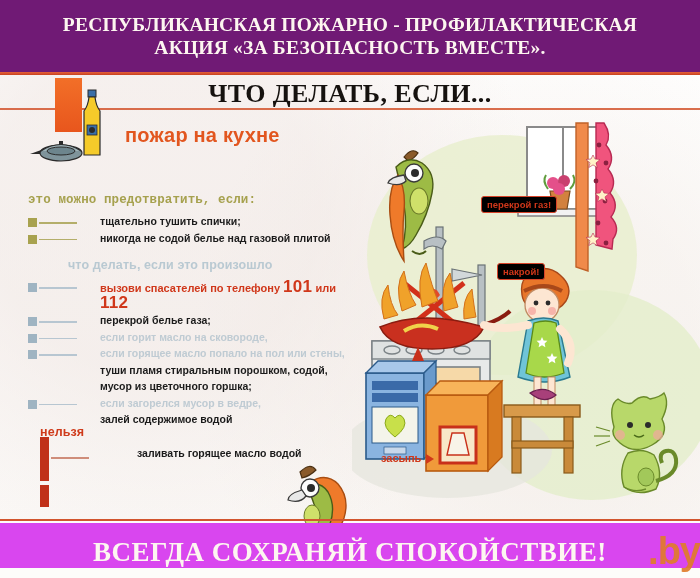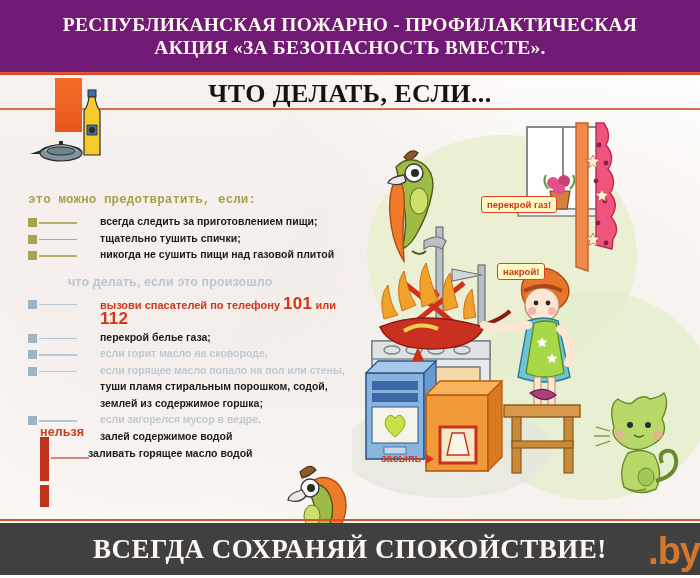--- a/index.html
+++ b/index.html
@@ -92,47 +92,47 @@
   .blue-list li.cond{color:#bfcbd3;font-weight:700;}
   .blue-list li.act{color:#1b1b1b;font-weight:700;padding-left:72px;}
   .blue-list li.call{color:#d0371a;font-weight:700;font-size:11px;}
   .blue-list li.call b.num{font-size:17px;font-weight:700;letter-spacing:.3px;}
   .blue-list li.call span.ili{font-size:11px;font-weight:700;}
   .blue-list li.nobul{padding-left:72px;}
 
   
   .forb{position:absolute;left:28px;top:425px;width:330px;margin-left:12px;}
   .forb ul{list-style:none;margin:0;padding:0;}
-  .forb li{position:relative;padding-left:48px;font-size:10.5px;line-height:13.5px;color:#1b1b1b;font-weight:700;}
+  .forb li{position:relative;padding-left:97px;font-size:10.5px;line-height:13.5px;color:#1b1b1b;font-weight:700;}
   .forb li .bul{position:absolute;left:0;top:-10px;width:62px;height:44px;}
   .forb li .bul i{position:absolute;left:0;top:0;width:9px;height:44px;display:block;background:#c0311a;}
   .forb li .bul u{position:absolute;left:11px;top:20px;width:38px;height:1.5px;display:block;background:#cf8d7a;text-decoration:none;}
   .forb .bar2{position:absolute;left:0;top:60px;width:9px;height:22px;background:#c0311a;}
 
   
   .scene{position:absolute;left:352px;top:105px;width:348px;height:415px;}
   .scene svg{display:block;}
 
   
   .callout{
-    position:absolute;background:#fef9c3;border:1.6px solid #d8442a;border-radius:3px;
+    position:absolute;background:#000000;border:1.6px solid #d8442a;border-radius:3px;
     color:#d0371a;font-size:9.5px;font-weight:700;text-align:center;line-height:11px;
     padding:2px 5px;white-space:nowrap;
   }
   #co-gas{left:481px;top:196px;}
   #co-cover{left:497px;top:263px;}
   .zasyp{
     position:absolute;left:381px;top:452px;color:#d0371a;font-size:11px;font-weight:700;
   }
 
   
   .footer-rule{position:absolute;left:0;top:519px;width:700px;height:2px;background:#d2552e;}
   .footer-band{
-    position:absolute;left:0;top:523px;width:700px;height:52px;background:#404040;
-    display:flex;align-items:center;justify-content:center;
+    position:absolute;left:0;top:523px;width:700px;height:45px;background:#d946ef;
+    display:flex;align-items:flex-end;justify-content:center;
   }
   .footer-band .ftxt{
     color:#fdf6f0;font-family:"Liberation Serif", serif;font-size:27px;font-weight:700;
     letter-spacing:.5px;
   }
   .watermark{
     position:absolute;left:470px;top:524px;width:230px;height:54px;
     display:flex;align-items:center;justify-content:flex-end;padding-right:4px;
     font-family:"Liberation Sans", sans-serif;font-size:38px;font-weight:700;
     color:rgba(224,124,42,.92);letter-spacing:-1px;pointer-events:none;
@@ -163,45 +163,39 @@
     <path d="M13 19 q20 -13 40 0" fill="#9fb3b8" stroke="#2b2b2b" stroke-width="1.2"></path>
     <ellipse cx="33" cy="19" rx="14" ry="4" fill="#6d858d" stroke="#2b2b2b" stroke-width="1"></ellipse>
     <rect x="31" y="9" width="4" height="4" fill="#2b2b2b"></rect>
   </svg>
   <svg class="oil-bottle" viewBox="0 0 26 68">
     <rect x="9" y="1" width="8" height="7" fill="#3a6fa8" stroke="#2b2b2b" stroke-width="1"></rect>
     <path d="M10 8 q-1 9 -5 14 v44 h16 v-44 q-4 -5 -5 -14 z" fill="#f5cb2a" stroke="#2b2b2b" stroke-width="1.2"></path>
     <rect x="8" y="36" width="10" height="10" fill="#3a6fa8" stroke="#2b2b2b" stroke-width=".8"></rect>
     <circle cx="13" cy="41" r="3" fill="#2b2b2b"></circle>
   </svg>
+  <div class="kitchen-title">пожар на кухне</div>
 
   <div class="col">
 
     <div class="sec-head olive">это можно предотвратить, если:</div>
     <ul class="list olive-list">
       <li>
         <span class="bul">
             <i></i>
             <u></u>
           </span>
-        <span>всегда следить за приготовлением пищи;</span>
+        <span>тщательно тушить спички;</span>
       </li>
       <li>
         <span class="bul">
             <i></i>
             <u></u>
           </span>
-        <span>тщательно тушить спички;</span>
-      </li>
-      <li>
-        <span class="bul">
-            <i></i>
-            <u></u>
-          </span>
-        <span>никогда не сушить пищи над газовой плитой</span>
+        <span>никогда не содой белье над газовой плитой</span>
       </li>
     </ul>
 
     <div class="sec-head blue" style="margin-top:13px">что делать, если это произошло</div>
     <ul class="list blue-list">
       <li class="call">
         <span class="bul">
             <i></i>
             <u></u>
           </span>
@@ -228,21 +222,21 @@
         <span class="bul">
             <i></i>
             <u></u>
           </span>
         <span>если горящее масло попало на пол или стены,</span>
       </li>
       <li class="act nobul">
         <span>туши пламя стиральным порошком, содой,</span>
       </li>
       <li class="act nobul">
-        <span>землей из содержимое горшка;</span>
+        <span>мусор из цветочного горшка;</span>
       </li>
       <li class="cond">
         <span class="bul">
             <i></i>
             <u></u>
           </span>
         <span>если загорелся мусор в ведре,</span>
       </li>
       <li class="act nobul">
         <span>залей содержимое водой</span>

